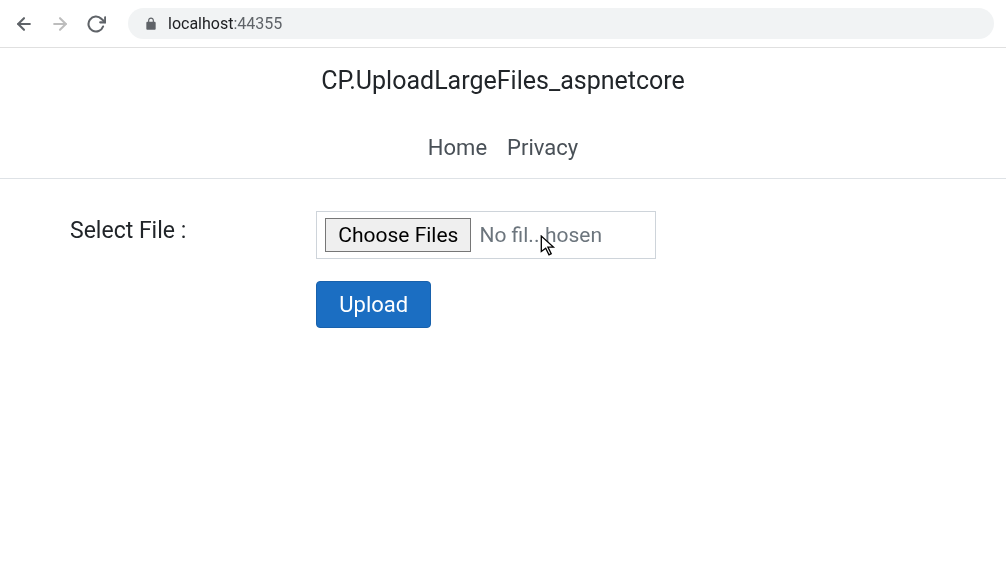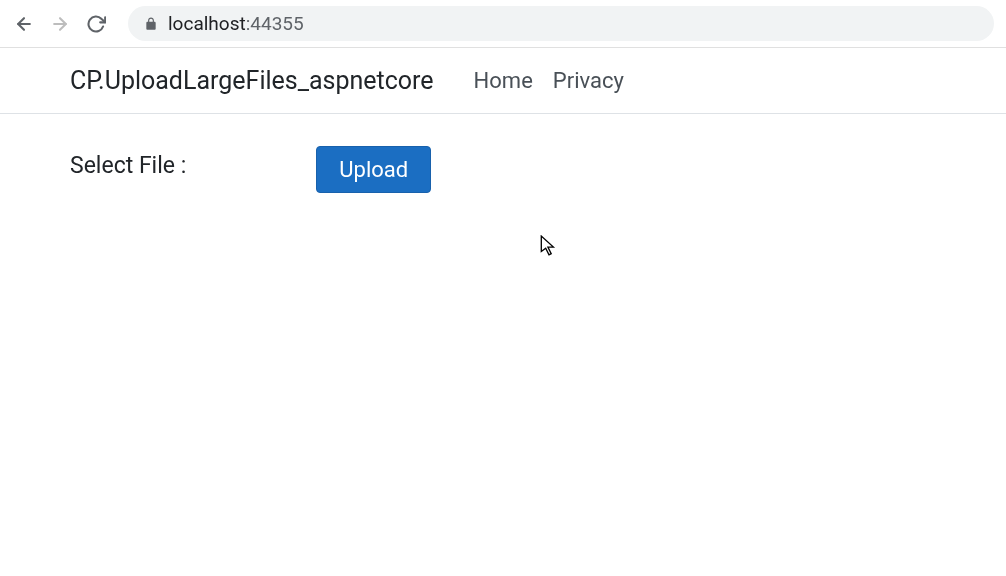--- a/index.html
+++ b/index.html
@@ -45,32 +45,33 @@
       padding: 6px 16px;
       gap: 10px;
       margin-left: 8px;
     }
     .lock-icon {
       color: #5f6368;
       display: flex;
       align-items: center;
     }
     .url-text {
-      font-size: 19px;
+      font-size: 16px;
       color: #202124;
     }
     .url-port {
       color: #5f6368;
     }
     .navbar {
       display: flex;
       align-items: center;
       padding: 18px 70px;
       gap: 40px;
       border-bottom: 1px solid #dee2e6;
+      flex-direction: column;
     }
     .brand {
       font-size: 25px;
       color: #212529;
       font-weight: 400;
     }
     .nav-links {
       display: flex;
       gap: 20px;
     }
@@ -182,20 +183,24 @@
   <div class="nav-links">
     <a class="nav-link">Home</a>
     <a class="nav-link">Privacy</a>
   </div>
 </div>
 
 <div class="content">
   <div class="form-row">
     <div class="form-label">Select File :</div>
     <div class="file-input-wrapper">
+      <div class="file-input">
+        <button class="choose-files-btn">Choose Files</button>
+        <span class="file-status">No fil...hosen</span>
+      </div>
       <button class="upload-btn">Upload</button>
     </div>
   </div>
 </div>
 
 <div class="cursor">
   <svg width="18" height="22" viewBox="0 0 16 20" fill="none" stroke="#000" stroke-width="1.2">
       <path d="M1 1 L1 15 L5 12 L8 18 L10 17 L7 11 L12 11 Z" fill="#fff"></path>
     </svg>
 </div>

